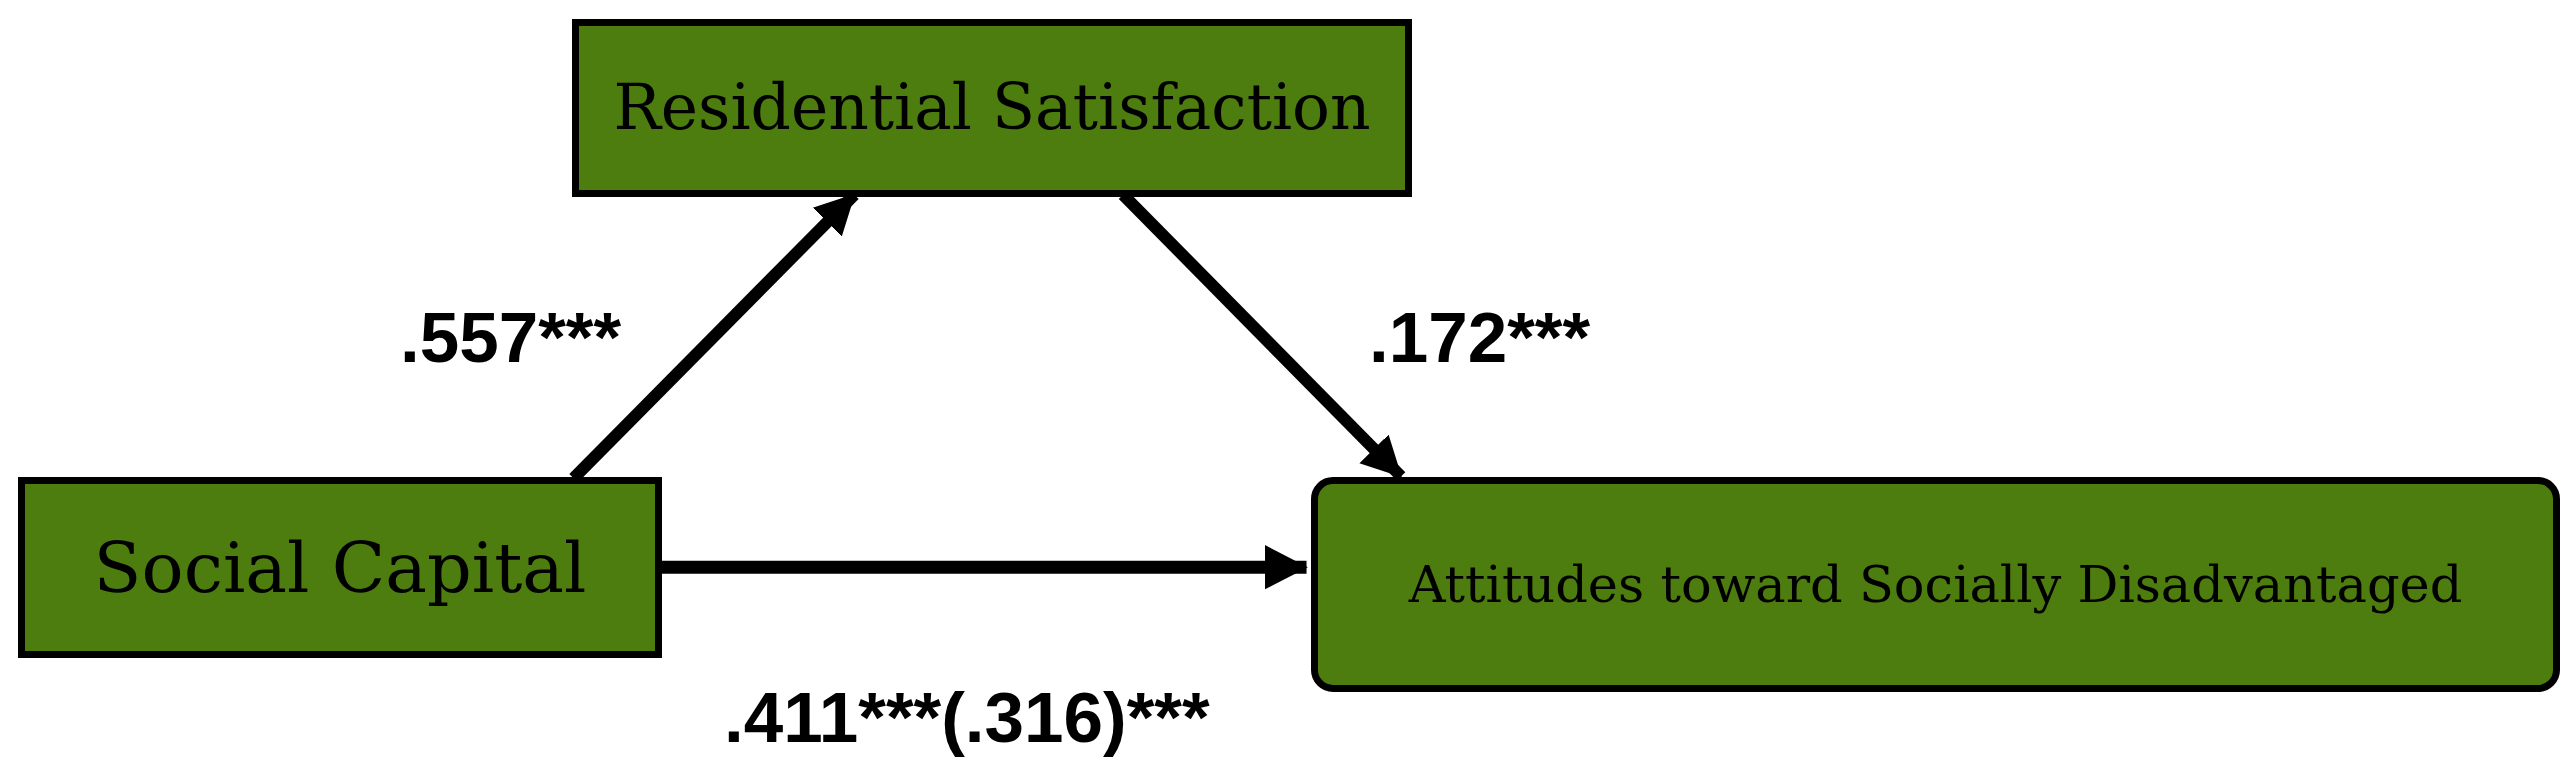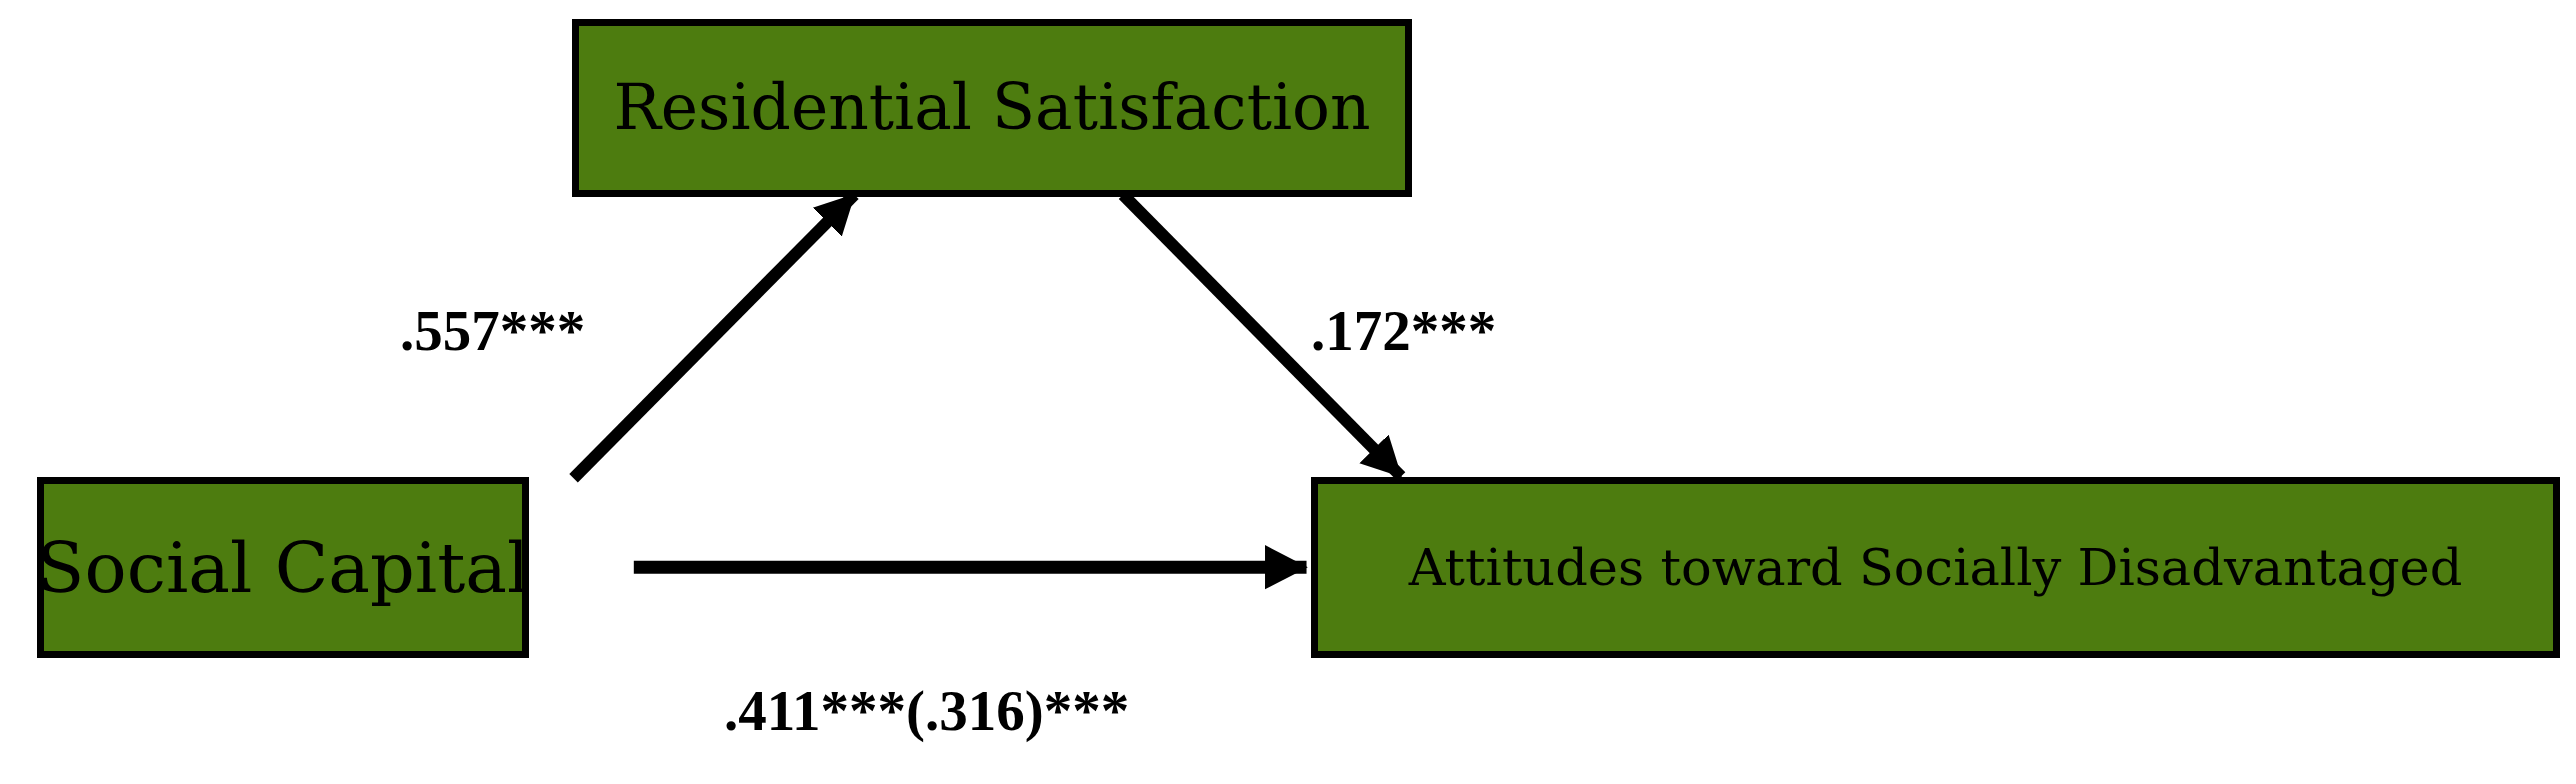--- a/index.html
+++ b/index.html
@@ -7,23 +7,23 @@
   svg { position: absolute; left: 0; top: 0; }
   .node {
     position: absolute; box-sizing: border-box;
     border: 7.4px solid #000000; background: #4d7c0f;
     display: flex; align-items: center; justify-content: center;
     font-family: "DejaVu Serif", "Liberation Serif", serif;
     color: #000; white-space: nowrap;
   }
   .lbl {
     position: absolute;
-    font-family: Liberation Serif, serif;
+    font-family: Liberation Sans, sans-serif;
     font-weight: bold; color: #000; white-space: nowrap;
-    font-size: 57px; line-height: 1;
+    font-size: 71px; line-height: 1;
   }
 </style>
 </head>
 <body>
 
 <svg width="2576" height="785" viewBox="0 0 2780 847">
   <defs>
     <marker id="ah" markerWidth="4" markerHeight="4" refX="3.2" refY="2" orient="auto" markerUnits="strokeWidth">
       <path d="M0,0.3 L3.3,2 L0,3.7 Z" fill="#000"></path>
     </marker>
@@ -33,26 +33,26 @@
 
   <line x1="1212" y1="210" x2="1512" y2="514" stroke="#000" stroke-width="13" marker-end="url(#ah)"></line>
 
   <line x1="684" y1="612" x2="1410" y2="612" stroke="#000" stroke-width="14" marker-end="url(#ah)"></line>
 </svg>
 
 <div class="node" style="left:572px; top:18.5px; width:840px; height:178px; font-size:63px;">
   <span>Residential Satisfaction</span>
 </div>
 
-<div class="node" style="left:37px; top:477px; width:492px; height:181px; font-size:70px;">
+<div class="node" style="left:18px; top:477px; width:644px; height:181px; font-size:70px;">
   <span>Social Capital</span>
 </div>
 
-<div class="node" style="left:1311px; top:477px; width:1249px; height:181px; font-size:51px;">
+<div class="node" style="left:1311px; top:477px; width:1249px; height:215px; font-size:51px;border-radius:22px;">
   <span>Attitudes toward Socially Disadvantaged</span>
 </div>
 
 <div class="lbl" style="left:400px; top:302px;">.557***</div>
 
-<div class="lbl" style="left:1311px; top:302px;">.172***</div>
+<div class="lbl" style="left:1369px; top:302px;">.172***</div>
 
 <div class="lbl" style="left:724px; top:682px;">.411***(.316)***</div>
 
 
 </body></html>

